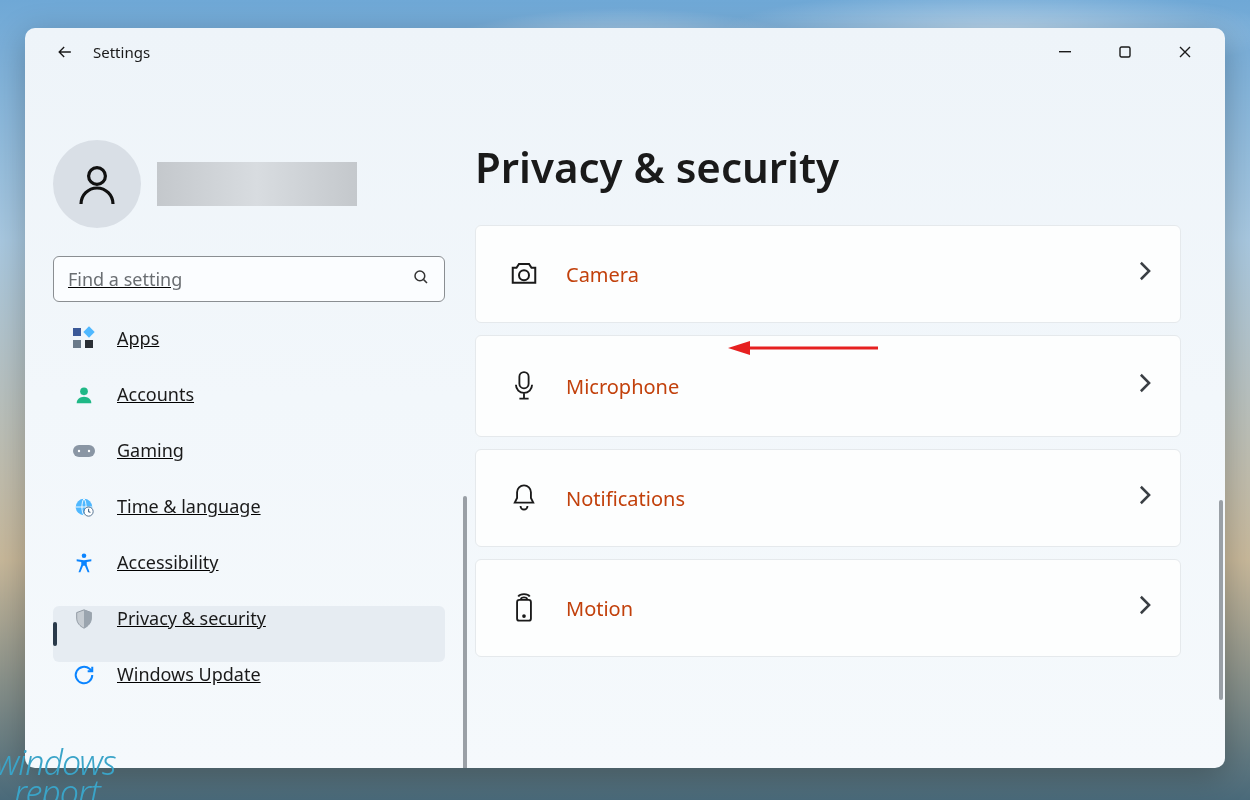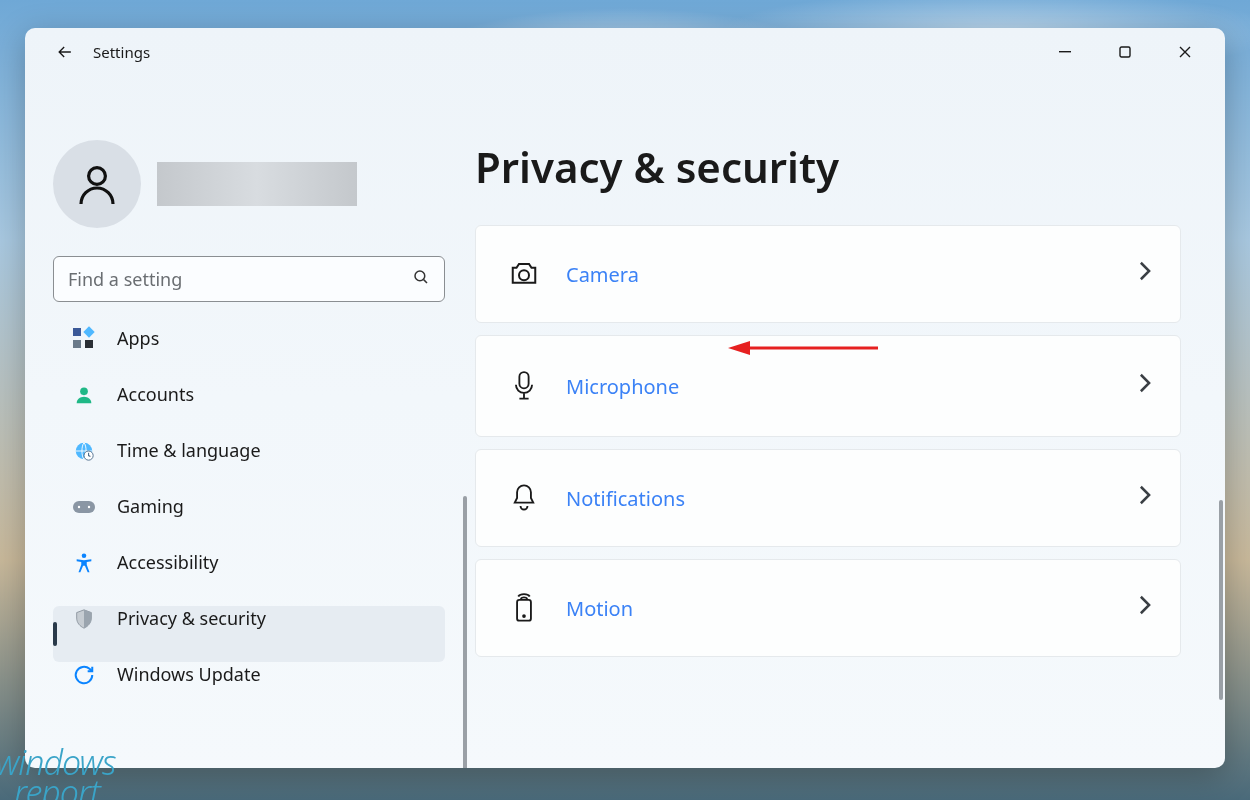--- a/index.html
+++ b/index.html
@@ -29,21 +29,21 @@
     border-radius: 4px; cursor: pointer; color: #1a1a1a;
   }
   .app-title { font-size: 15px; color: #1a1a1a; margin-left: 8px; }
   .win-controls { margin-left: auto; display: flex; }
   .win-btn {
     width: 60px; height: 40px; display: flex; align-items: center; justify-content: center;
     cursor: pointer; color: #1a1a1a;
   }
   .content { flex: 1; display: flex; overflow: hidden; }
   .sidebar {
-    width: 450px; padding: 20px 0 0 28px; display: flex; flex-direction: column; position: relative;
+    width: 450px; padding: 20px 0 0 28px; display: flex; flex-direction: column; position: relative; text-decoration: underline;
   }
   .profile { display: flex; align-items: center; gap: 16px; margin-bottom: 28px; }
   .avatar {
     width: 88px; height: 88px; border-radius: 50%; background: #d9dfe6;
     display: flex; align-items: center; justify-content: center;
   }
   .avatar svg { color: #111; }
   .profile-placeholder {
     width: 200px; height: 44px;
     background: linear-gradient(90deg, #c4c8cc 0%, #d8dce0 50%, #c4c8cc 100%);
@@ -85,21 +85,21 @@
     position: absolute; right: 2px; top: 380px; width: 4px; height: 200px;
     background: #9aa0a6; border-radius: 2px;
   }
   .page-title {
     font-size: 42px; font-weight: 600; color: #1a1a1a; margin: 0 0 30px 0;
   }
   .cards { display: flex; flex-direction: column; gap: 12px; padding-right: 24px; }
   .card {
     background: #fdfefe; border: 1px solid #e5e9ec; border-radius: 6px;
     height: 98px; display: flex; align-items: center; padding: 0 28px;
-    cursor: pointer; font-size: 20px; color: #3b82f6; position: relative;
+    cursor: pointer; font-size: 20px; color: #c2410c; position: relative;
   }
   .card.tall { height: 102px; align-items: center; }
   .card-ico { width: 40px; display: flex; align-items: center; justify-content: center; margin-right: 22px; color: #1a1a1a; }
   .chev { margin-left: auto; color: #3a3f44; }
   .arrow-annot {
     position: absolute; left: 728px; top: 338px; width: 150px; height: 20px; pointer-events: none;
   }
   .watermark {
     position: absolute; left: -4px; bottom: -8px; color: #3aa4c8;
     font-style: italic; font-weight: 300; line-height: 0.9; font-size: 34px;
@@ -178,41 +178,41 @@
         <div class="nav-item">
           <span class="nav-ico" style="color:#1fb886">
             <svg width="22" height="22" viewBox="0 0 24 24" fill="currentColor">
                 <circle cx="12" cy="8" r="4.2"></circle>
                 <path d="M4 21c0-4 3.6-7 8-7s8 3 8 7"></path>
               </svg>
           </span>
           <span>Accounts</span>
         </div>
         <div class="nav-item">
+          <span class="nav-ico" style="color:#8a96a4">
+            <svg width="24" height="18" viewBox="0 0 24 16" fill="currentColor">
+                <rect x="1" y="2" width="22" height="12" rx="6"></rect>
+                <circle cx="7" cy="8" r="1.2" fill="#fff"></circle>
+                <circle cx="17" cy="8" r="1.2" fill="#fff"></circle>
+              </svg>
+          </span>
+          <span>Gaming</span>
+        </div>
+        <div class="nav-item">
           <span class="nav-ico">
             <svg width="22" height="22" viewBox="0 0 24 24">
                 <circle cx="12" cy="12" r="9" fill="#4fb8ff"></circle>
                 <path d="M3 12h18M12 3c3 3 3 15 0 18M12 3c-3 3-3 15 0 18" stroke="#fff" stroke-width="1" fill="none"></path>
                 <circle cx="17" cy="17" r="5" fill="#fff" stroke="#4a6a8a" stroke-width="1"></circle>
                 <path d="M17 14v3l2 1" stroke="#4a6a8a" stroke-width="1.2" fill="none"></path>
               </svg>
           </span>
           <span>Time &amp; language</span>
         </div>
         <div class="nav-item">
-          <span class="nav-ico" style="color:#8a96a4">
-            <svg width="24" height="18" viewBox="0 0 24 16" fill="currentColor">
-                <rect x="1" y="2" width="22" height="12" rx="6"></rect>
-                <circle cx="7" cy="8" r="1.2" fill="#fff"></circle>
-                <circle cx="17" cy="8" r="1.2" fill="#fff"></circle>
-              </svg>
-          </span>
-          <span>Gaming</span>
-        </div>
-        <div class="nav-item">
           <span class="nav-ico" style="color:#0a84ff">
             <svg width="22" height="22" viewBox="0 0 24 24" fill="currentColor">
                 <circle cx="12" cy="4" r="2.5"></circle>
                 <path d="M4 8l8 1 8-1v2l-5 1v3l3 8h-2l-3-7h-2l-3 7H6l3-8v-3L4 10z"></path>
               </svg>
           </span>
           <span>Accessibility</span>
         </div>
         <div class="nav-item active">
           <span class="nav-ico" style="color:#8a96a4">

